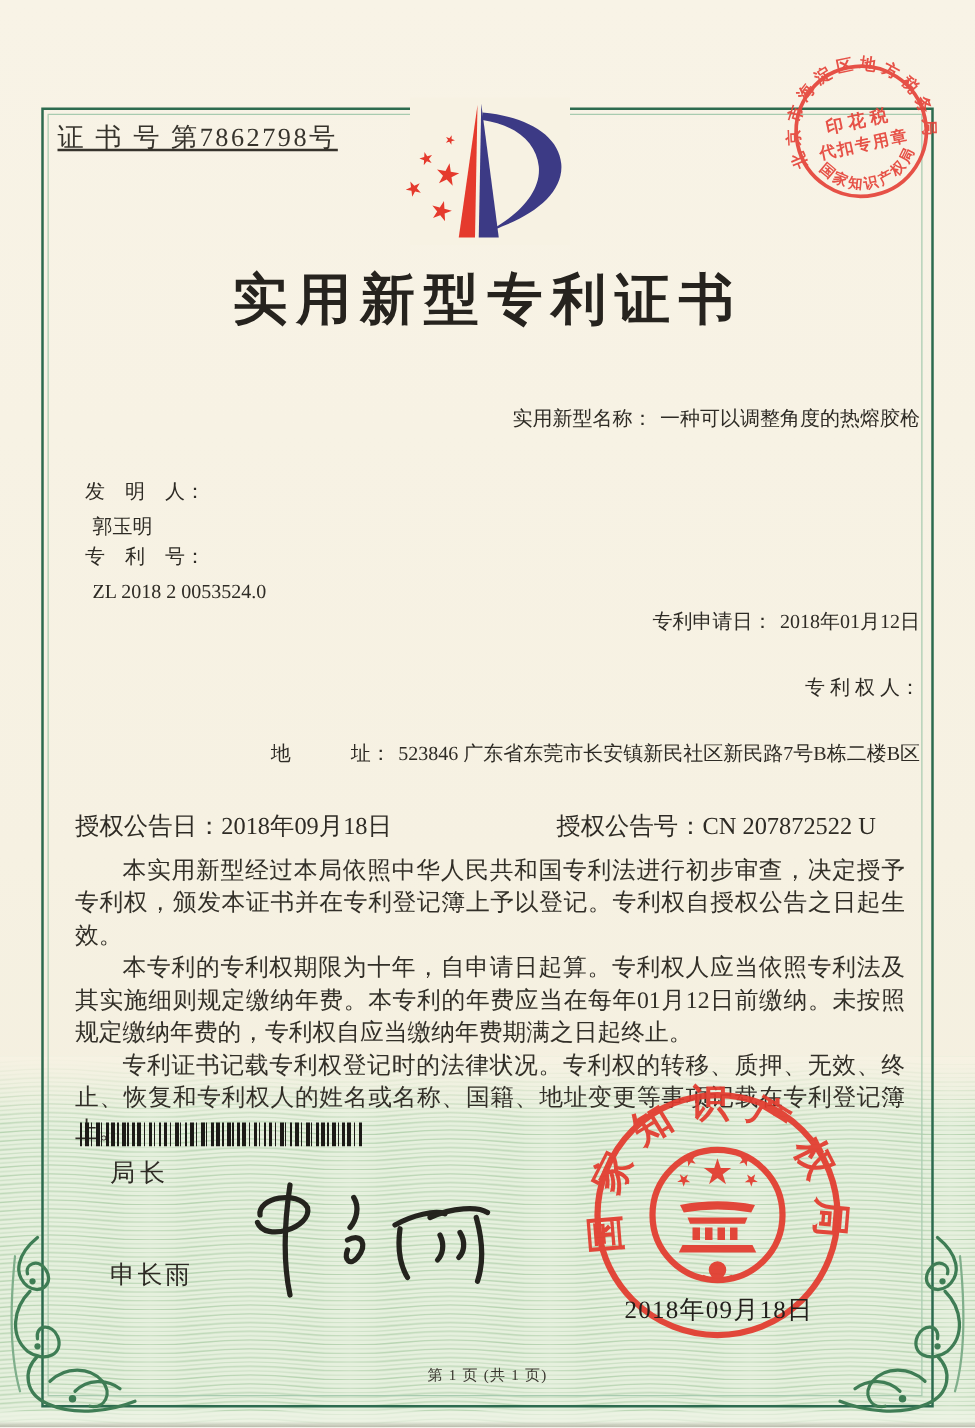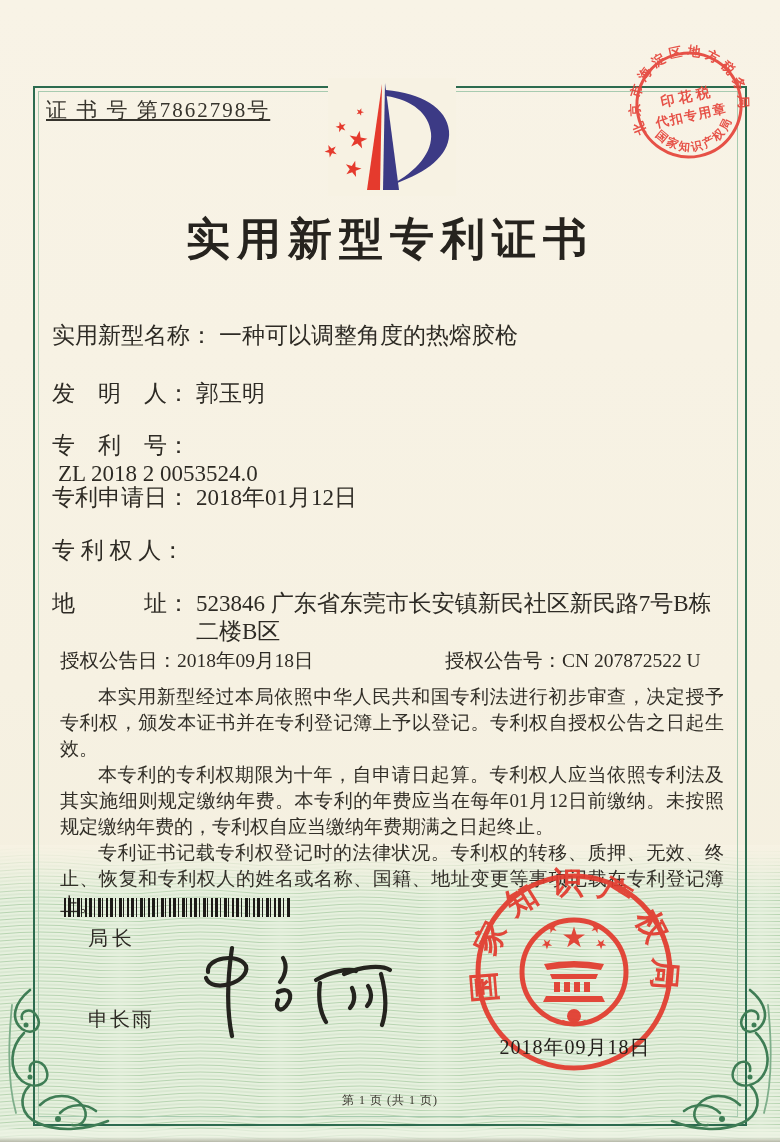--- a/index.html
+++ b/index.html
@@ -11,24 +11,24 @@
   }
   .abs{position:absolute;}
   
   .band{left:0; top:845px; width:780px; height:297px; z-index:1;}
   
   .frame-outer{left:33px; top:86px; width:710px; height:1036px; border:2px solid #2c6b4f; z-index:2;}
   .frame-inner{left:38px; top:91px; width:698px; height:1024px; border:1px solid #a8cbb0; z-index:2;}
   .cert-no{left:46px; top:96px; font-size:21px; letter-spacing:2px; color:#36332c; z-index:5;text-decoration:underline;}
   .title{left:0; top:210px; width:780px; text-align:center; font-size:44px; font-weight:700;
          letter-spacing:7px; color:#26231e; z-index:5;}
-  .field-row{left:52px; width:668px; display:flex; font-size:23px; line-height:28px; z-index:5;}
+  .field-row{left:68px; width:668px; display:flex; font-size:16px; line-height:28px; z-index:5;justify-content:flex-end;}
   .field-label{flex:none; white-space:pre;}
   .field-value{margin-left:6px; max-width:538px;}
-  .row0{top:322px;} .row1{top:380px;} .row2{top:432px;flex-direction:column;}
+  .row0{top:322px;} .row1{top:380px;flex-direction:column;} .row2{top:432px;flex-direction:column;}
   .row3{top:484px;} .row4{top:537px;} .row5{top:590px;}
   .grant-left{left:60px; top:647px; font-size:19.5px; z-index:5;}
   .grant-right{left:445px; top:647px; font-size:19.5px; z-index:5;text-align:right;}
   .paras{left:60px; top:684px; width:664px; font-size:19px; line-height:26px;
          text-align:justify; z-index:5; color:#322f28;}
   .paras p{margin:0; text-indent:2em;}
   .barcode{left:64px; top:898px; width:227px; height:19px; z-index:6;
     background:repeating-linear-gradient(90deg,
       #1c1a17 0 2px, transparent 2px 4px,
       #1c1a17 4px 7px, transparent 7px 9px,

